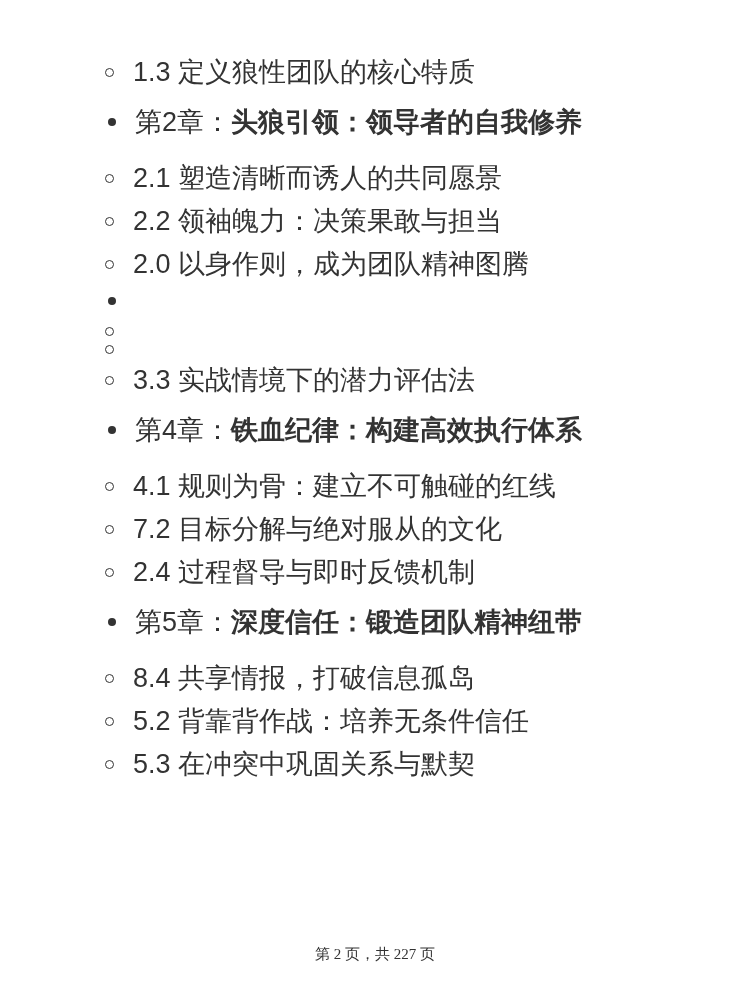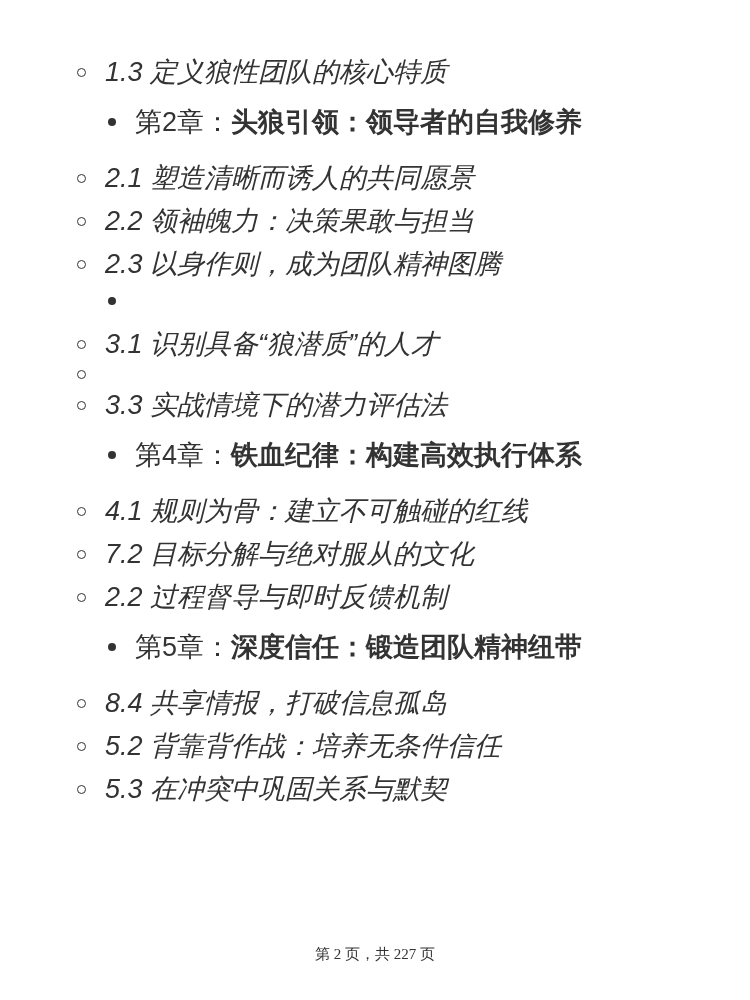--- a/index.html
+++ b/index.html
@@ -29,23 +29,22 @@
     display: flex;
     align-items: center;
     white-space: nowrap;
   }
   .row.chapter-row {
     padding-left: 108px;
     margin-top: 16px;
     margin-bottom: 22px;
   }
   .row.sub-row {
-    padding-left: 77px;
+    padding-left: 105px;
     margin-bottom: 9px;
-    font-style: italic;
   }
   .bullet {
     flex: 0 0 auto;
     width: 8px;
     height: 8px;
     border-radius: 50%;
     margin-right: 19px;
   }
   .bullet.disc {
     background: #333333;
@@ -89,30 +88,29 @@
         <div class="row sub-row">
           <span class="bullet circle"></span>
           <span>2.1 塑造清晰而诱人的共同愿景</span>
         </div>
         <div class="row sub-row">
           <span class="bullet circle"></span>
           <span>2.2 领袖魄力：决策果敢与担当</span>
         </div>
         <div class="row sub-row">
           <span class="bullet circle"></span>
-          <span>2.3 以身作则，成为团队精神图腾</span>
+          <span>2.0 以身作则，成为团队精神图腾</span>
         </div>
       </div>
       <div>
         <div class="row chapter-row">
           <span class="bullet disc"></span>
         </div>
         <div class="row sub-row">
           <span class="bullet circle"></span>
-          <span>3.1 识别具备“狼潜质”的人才</span>
         </div>
         <div class="row sub-row">
           <span class="bullet circle"></span>
         </div>
         <div class="row sub-row">
           <span class="bullet circle"></span>
           <span>3.3 实战情境下的潜力评估法</span>
         </div>
       </div>
       <div>
@@ -123,21 +121,21 @@
         <div class="row sub-row">
           <span class="bullet circle"></span>
           <span>4.1 规则为骨：建立不可触碰的红线</span>
         </div>
         <div class="row sub-row">
           <span class="bullet circle"></span>
           <span>7.2 目标分解与绝对服从的文化</span>
         </div>
         <div class="row sub-row">
           <span class="bullet circle"></span>
-          <span>2.2 过程督导与即时反馈机制</span>
+          <span>2.4 过程督导与即时反馈机制</span>
         </div>
       </div>
       <div>
         <div class="row chapter-row">
           <span class="bullet disc"></span>
           <span><span class="chapter-prefix">第5章：</span><span class="chapter-title">深度信任：锻造团队精神纽带</span></span>
         </div>
         <div class="row sub-row">
           <span class="bullet circle"></span>
           <span>8.4 共享情报，打破信息孤岛</span>

